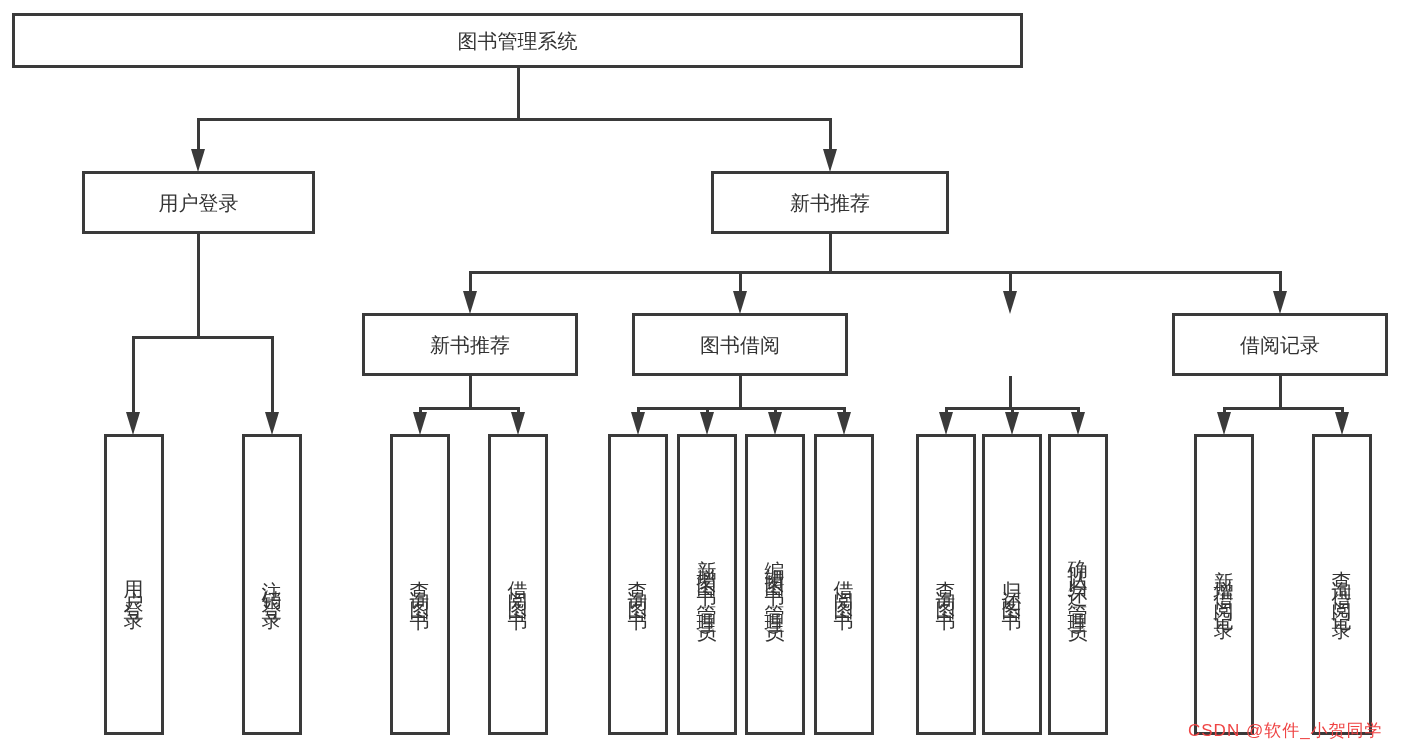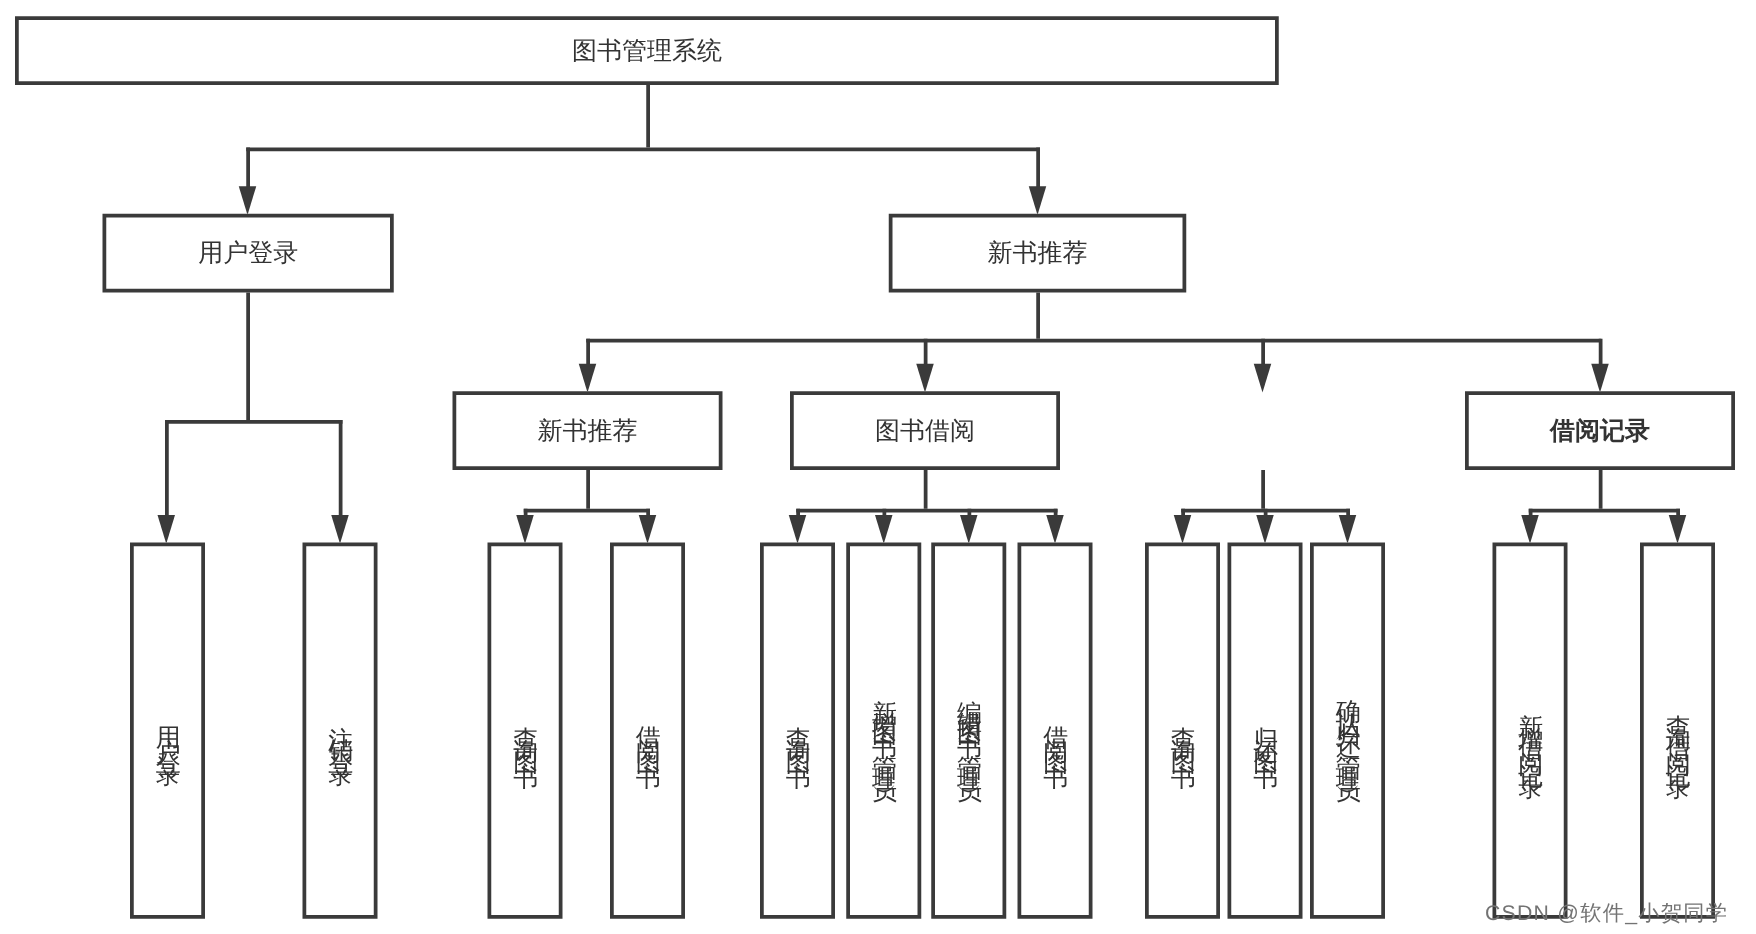--- a/index.html
+++ b/index.html
@@ -51,21 +51,21 @@
     height: 0;
     border-left: 7px solid transparent;
     border-right: 7px solid transparent;
     border-top: 23px solid #3a3a3a;
   }
   .watermark {
     position: absolute;
     left: 1188px;
     top: 719px;
     font-size: 17px;
-    color: #737373;
+    color: #ef4444;
     letter-spacing: 1px;
     z-index: 5;
     white-space: nowrap;
   }
 </style>
 </head>
 <body>
 
 <div class="canvas">
 
@@ -104,21 +104,21 @@
   <div class="head" style="left:1003px; top:291px;"></div>
   <div class="vline" style="left:1279px; top:271px; height:22px;"></div>
   <div class="head" style="left:1273px; top:291px;"></div>
 
   <div class="box" style="left:362px; top:313px; width:216px; height:63px;">
     <span>新书推荐</span>
   </div>
   <div class="box" style="left:632px; top:313px; width:216px; height:63px;">
     <span>图书借阅</span>
   </div>
-  <div class="box" style="left:1172px; top:313px; width:216px; height:63px;font-weight:bold;">
+  <div class="box" style="left:1172px; top:313px; width:216px; height:63px;">
     <span>借阅记录</span>
   </div>
 
   <div class="vline" style="left:469px; top:376px; height:31px;"></div>
   <div class="hline" style="left:419px; top:407px; width:101px;"></div>
   <div class="vline" style="left:419px; top:407px; height:7px;"></div>
   <div class="head" style="left:413px; top:412px;"></div>
   <div class="vline" style="left:517px; top:407px; height:7px;"></div>
   <div class="head" style="left:511px; top:412px;"></div>
 

